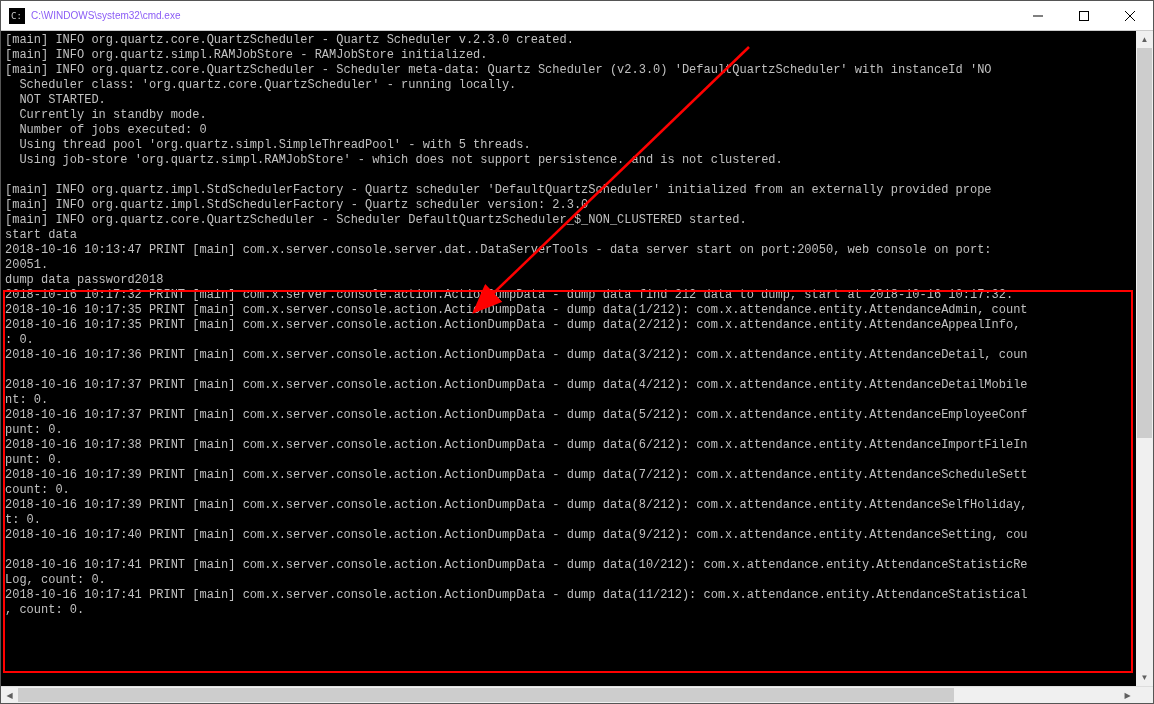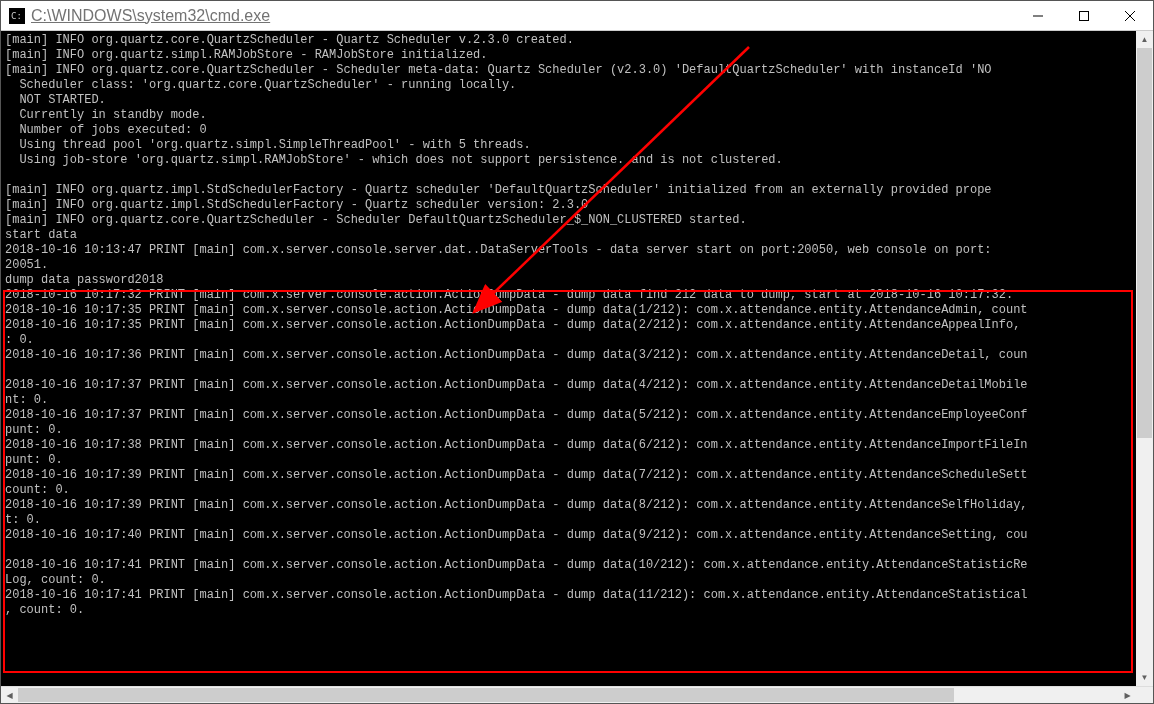--- a/index.html
+++ b/index.html
@@ -38,23 +38,22 @@
     display: inline-flex;
     align-items: center;
     justify-content: center;
   }
   .titlebar-icon svg {
     width: 16px;
     height: 16px;
   }
   .titlebar-title {
     flex: 1;
-    color: #737373;
-    font-size: 16px;
-    text-decoration: underline;
+    color: #8b5cf6;
+    font-size: 10px;
   }
   .titlebar-buttons {
     display: flex;
     height: 100%;
   }
   .titlebar-btn {
     width: 46px;
     height: 100%;
     display: flex;
     align-items: center;

